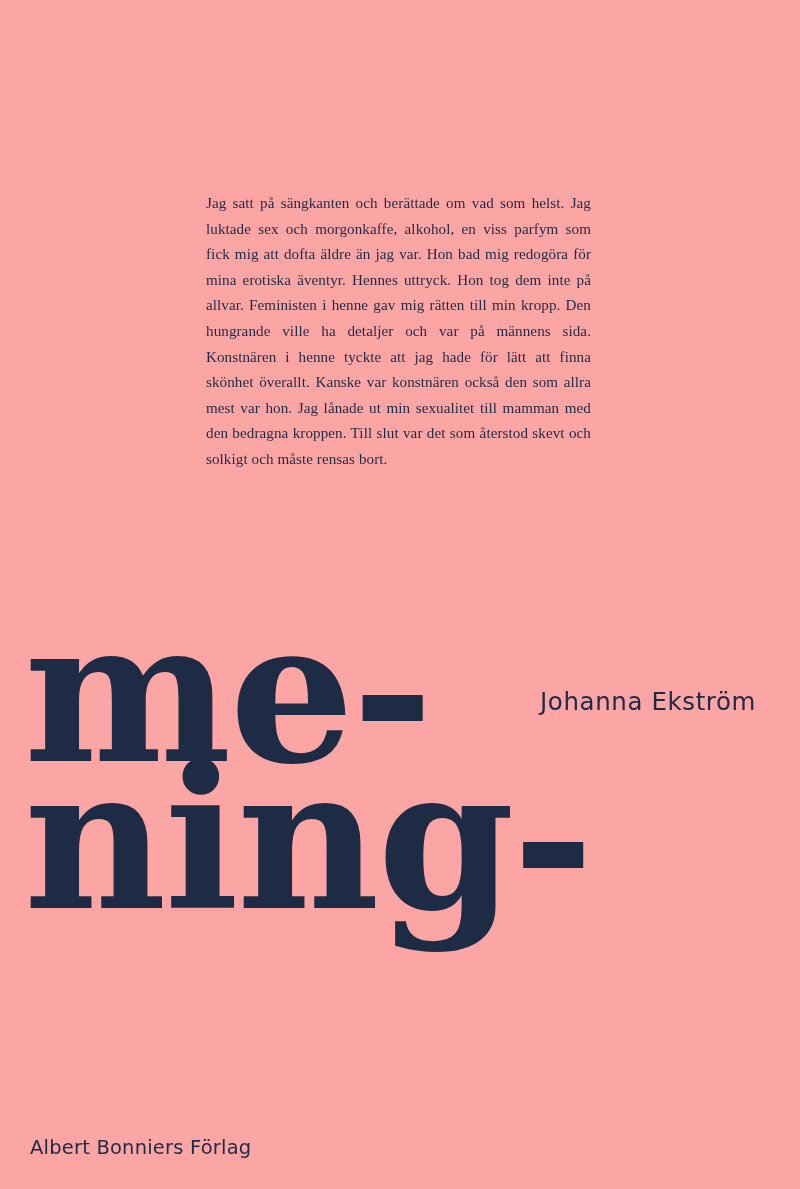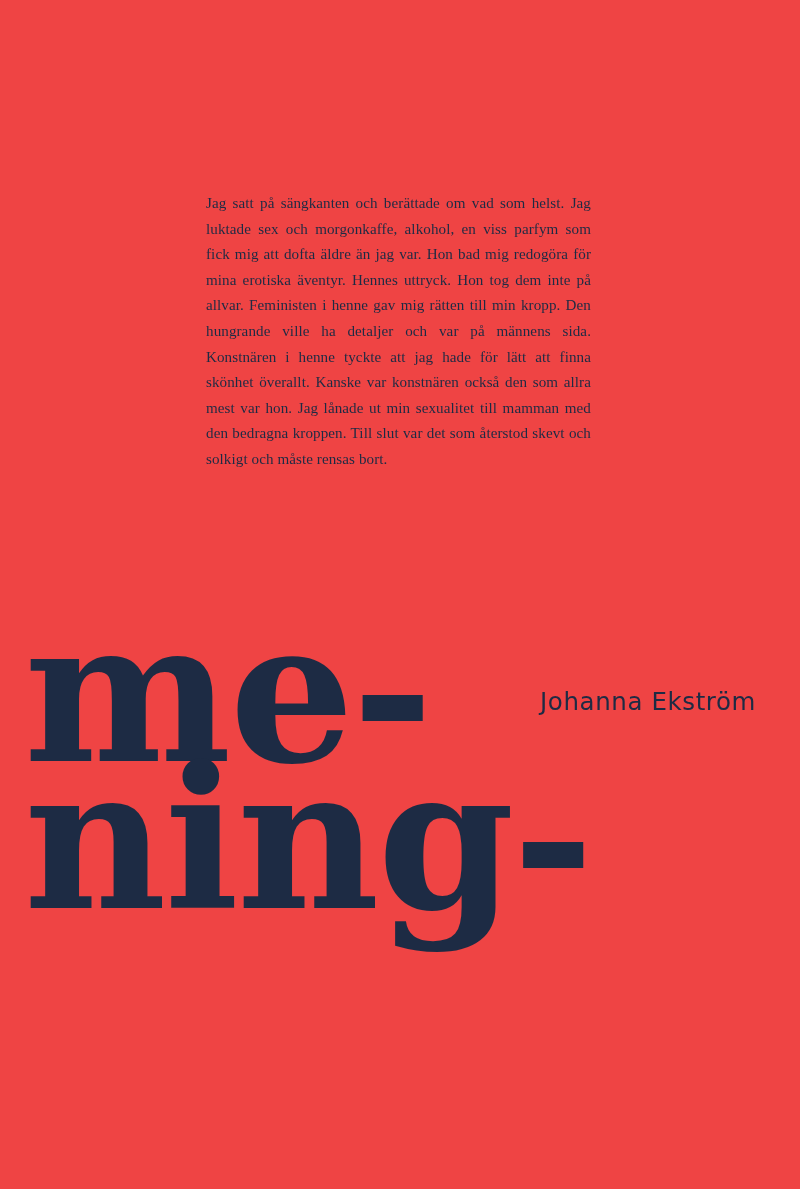--- a/index.html
+++ b/index.html
@@ -11,21 +11,21 @@
     height: 1189px;
     background: #f6d3d0;
     font-family: "Liberation Serif", serif;
     overflow: hidden;
     position: relative;
   }
 
   .cover {
     position: absolute;
     inset: 0;
-    background: #ef4444;
+    background: #fca5a5;
   }
 
   
   .blurb {
     position: absolute;
     left: 206px;
     top: 176px;
     width: 385px;
     color: #1d2b44;
     font-family: "Liberation Serif", serif;
@@ -103,14 +103,15 @@
 
   <p class="blurb">Jag satt på sängkanten och berättade om vad som helst. Jag luktade sex och morgonkaffe, alkohol, en viss parfym som fick mig att dofta äldre än jag var. Hon bad mig redogöra för mina erotiska äventyr. Hennes uttryck. Hon tog dem inte på allvar. Feministen i henne gav mig rätten till min kropp. Den hungrande ville ha detaljer och var på männens sida. Konstnären i henne tyckte att jag hade för lätt att finna skönhet överallt. Kanske var konstnären också den som allra mest var hon. Jag lånade ut min sexualitet till mamman med den bedragna kroppen. Till slut var det som återstod skevt och solkigt och måste rensas bort.</p>
 
   <div class="title-block">
     <span class="title-line title-line-1">me-</span>
     <span class="title-line title-line-2">ning-</span>
   </div>
 
   <div class="author">Johanna Ekström</div>
 
+  <div class="publisher">Albert Bonniers Förlag</div>
 
 </div>
 
 </body></html>

